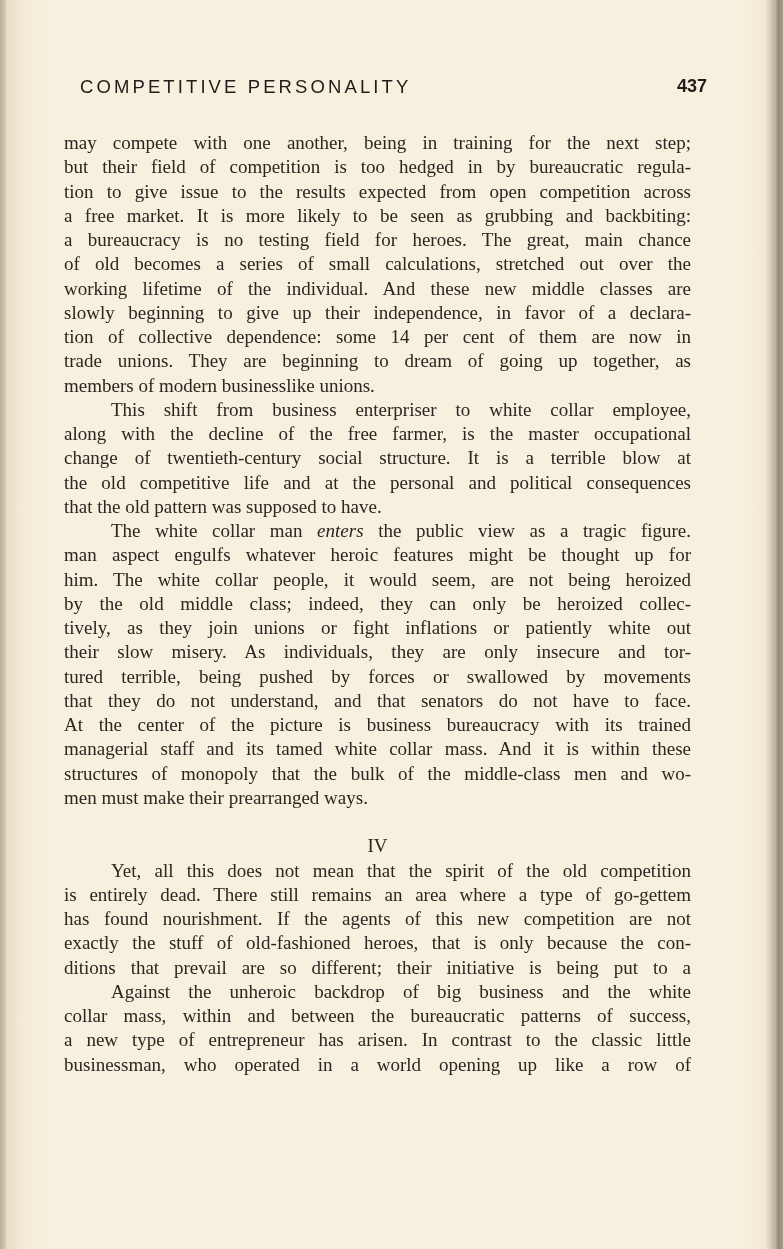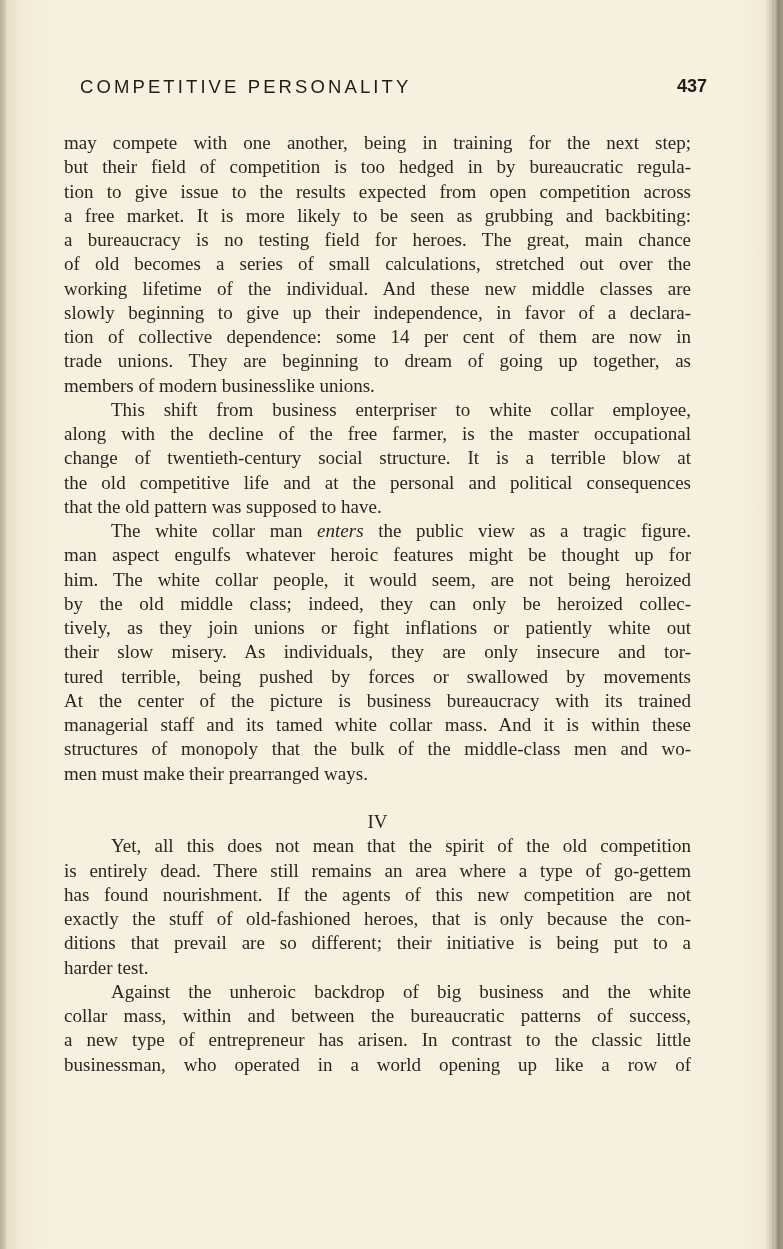--- a/index.html
+++ b/index.html
@@ -80,30 +80,30 @@
       <span class="line ">change of twentieth-century social structure. It is a terrible blow at</span>
       <span class="line ">the old competitive life and at the personal and political consequences</span>
       <span class="line  last">that the old pattern was supposed to have.</span>
       <span class="line  indent">The white collar man <em>enters</em> the public view as a tragic figure.</span>
       <span class="line ">man aspect engulfs whatever heroic features might be thought up for</span>
       <span class="line ">him. The white collar people, it would seem, are not being heroized</span>
       <span class="line ">by the old middle class; indeed, they can only be heroized collec-</span>
       <span class="line ">tively, as they join unions or fight inflations or patiently white out</span>
       <span class="line ">their slow misery. As individuals, they are only insecure and tor-</span>
       <span class="line ">tured terrible, being pushed by forces or swallowed by movements</span>
+      <span class="line ">that they do not understand, and that senators do not have to face.</span>
       <span class="line ">At the center of the picture is business bureaucracy with its trained</span>
       <span class="line ">managerial staff and its tamed white collar mass. And it is within these</span>
       <span class="line ">structures of monopoly that the bulk of the middle-class men and wo-</span>
       <span class="line  last">men must make their prearranged ways.</span>
       <span class="section-gap"></span>
       <span class="line center">IV</span>
       <span class="line  indent">Yet, all this does not mean that the spirit of the old competition</span>
       <span class="line ">is entirely dead. There still remains an area where a type of go-gettem</span>
       <span class="line ">has found nourishment. If the agents of this new competition are not</span>
       <span class="line ">exactly the stuff of old-fashioned heroes, that is only because the con-</span>
       <span class="line ">ditions that prevail are so different; their initiative is being put to a</span>
-      <span class="line  last">harder test.</span>
       <span class="line  indent">Against the unheroic backdrop of big business and the white</span>
       <span class="line ">collar mass, within and between the bureaucratic patterns of success,</span>
       <span class="line ">a new type of entrepreneur has arisen. In contrast to the classic little</span>
       <span class="line ">businessman, who operated in a world opening up like a row of</span>
     </div>
 </div>
 
 </body></html>

